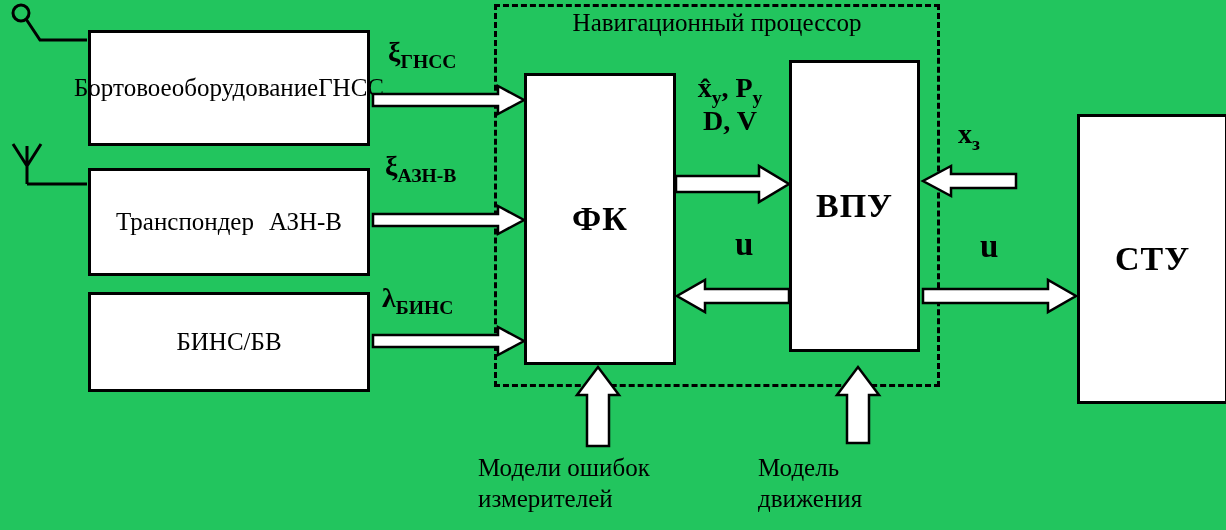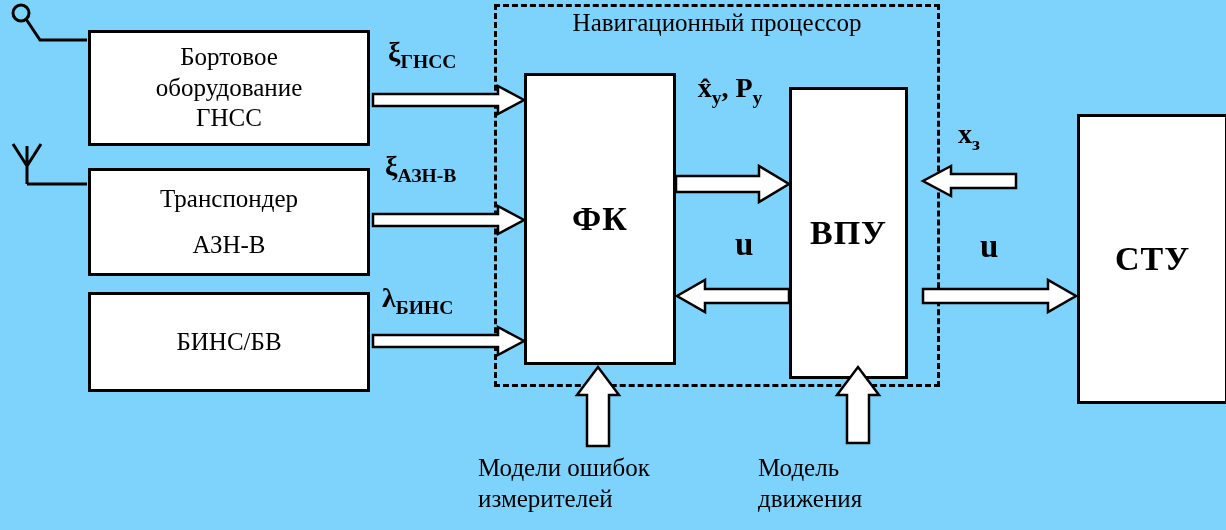--- a/index.html
+++ b/index.html
@@ -1,23 +1,23 @@
 <!DOCTYPE html>
 <html><head>
 <meta charset="utf-8">
 <style>
   * { margin:0; padding:0; box-sizing:border-box; }
   html,body { background:#ffffff; }
   .canvas {
-    position:relative; width:1226px; height:530px; background:#7dd3fc;
+    position:relative; width:1226px; height:530px; background:#22c55e;
     font-family:"Liberation Serif", serif; color:#000; overflow:hidden;
   }
   .box {
     position:absolute; border:3px solid #000; background:#fff;
-    display:flex; flex-direction:column; align-items:center; justify-content:center;
+    display:flex; flex-direction:row; align-items:center; justify-content:center;
     text-align:center; font-size:25px; line-height:1.22;
   }
   .big-label { font-weight:bold; font-size:34px; letter-spacing:1px; }
   .dashed { position:absolute; border:3px dashed #000; background:transparent; }
   .proc-label { position:absolute; text-align:center; font-size:25px; }
   .sig { position:absolute; font-weight:bold; font-size:28px; white-space:nowrap; }
   .sig sub { font-size:0.7em; }
   .sig.center { text-align:center;font-family:Liberation Serif, serif; }
   .u-label { font-size:33px; }
   .note { position:absolute; font-size:25px; line-height:1.25; }
@@ -43,21 +43,21 @@
   </div>
 
   <div class="box big-label" style="left:524px; top:73px; width:152px; height:292px;">
     <div>ФК</div>
   </div>
 
   <div class="box" style="left:88px; top:292px; width:282px; height:100px;">
     <div>БИНС/БВ</div>
   </div>
 
-  <div class="box big-label" style="left:789px; top:87px; width:119px; height:292px;">
+  <div class="box big-label" style="left:789px; top:60px; width:131px; height:292px;">
     <div>ВПУ</div>
   </div>
 
   <div class="box big-label" style="left:1077px; top:74px; width:151px; height:290px;margin-top:40px;">
     <div>СТУ</div>
   </div>
 
   <div class="sig" style="left:388px; top:36px;">
     <span>ξ</span><sub>ГНСС</sub>
   </div>
@@ -67,20 +67,21 @@
   </div>
 
   <div class="sig" style="left:382px; top:282px;">
     <span>λ</span><sub>БИНС</sub>
   </div>
 
   <div class="sig center" style="left:660px; top:72px; width:140px;">
     <span>x̂</span><sub>у</sub><span>, P</span><sub>у</sub>
   </div>
 
+  <div class="sig center" style="left:660px; top:105px; width:140px;">D, V</div>
 
   <div class="sig u-label" style="left:735px; top:226px;">u</div>
 
   <div class="sig" style="left:958px; top:118px;">
     <span>x</span><sub>з</sub>
   </div>
 
   <div class="sig u-label" style="left:980px; top:228px;">u</div>
 
   <div class="note" style="left:478px; top:452px; width:240px;">

